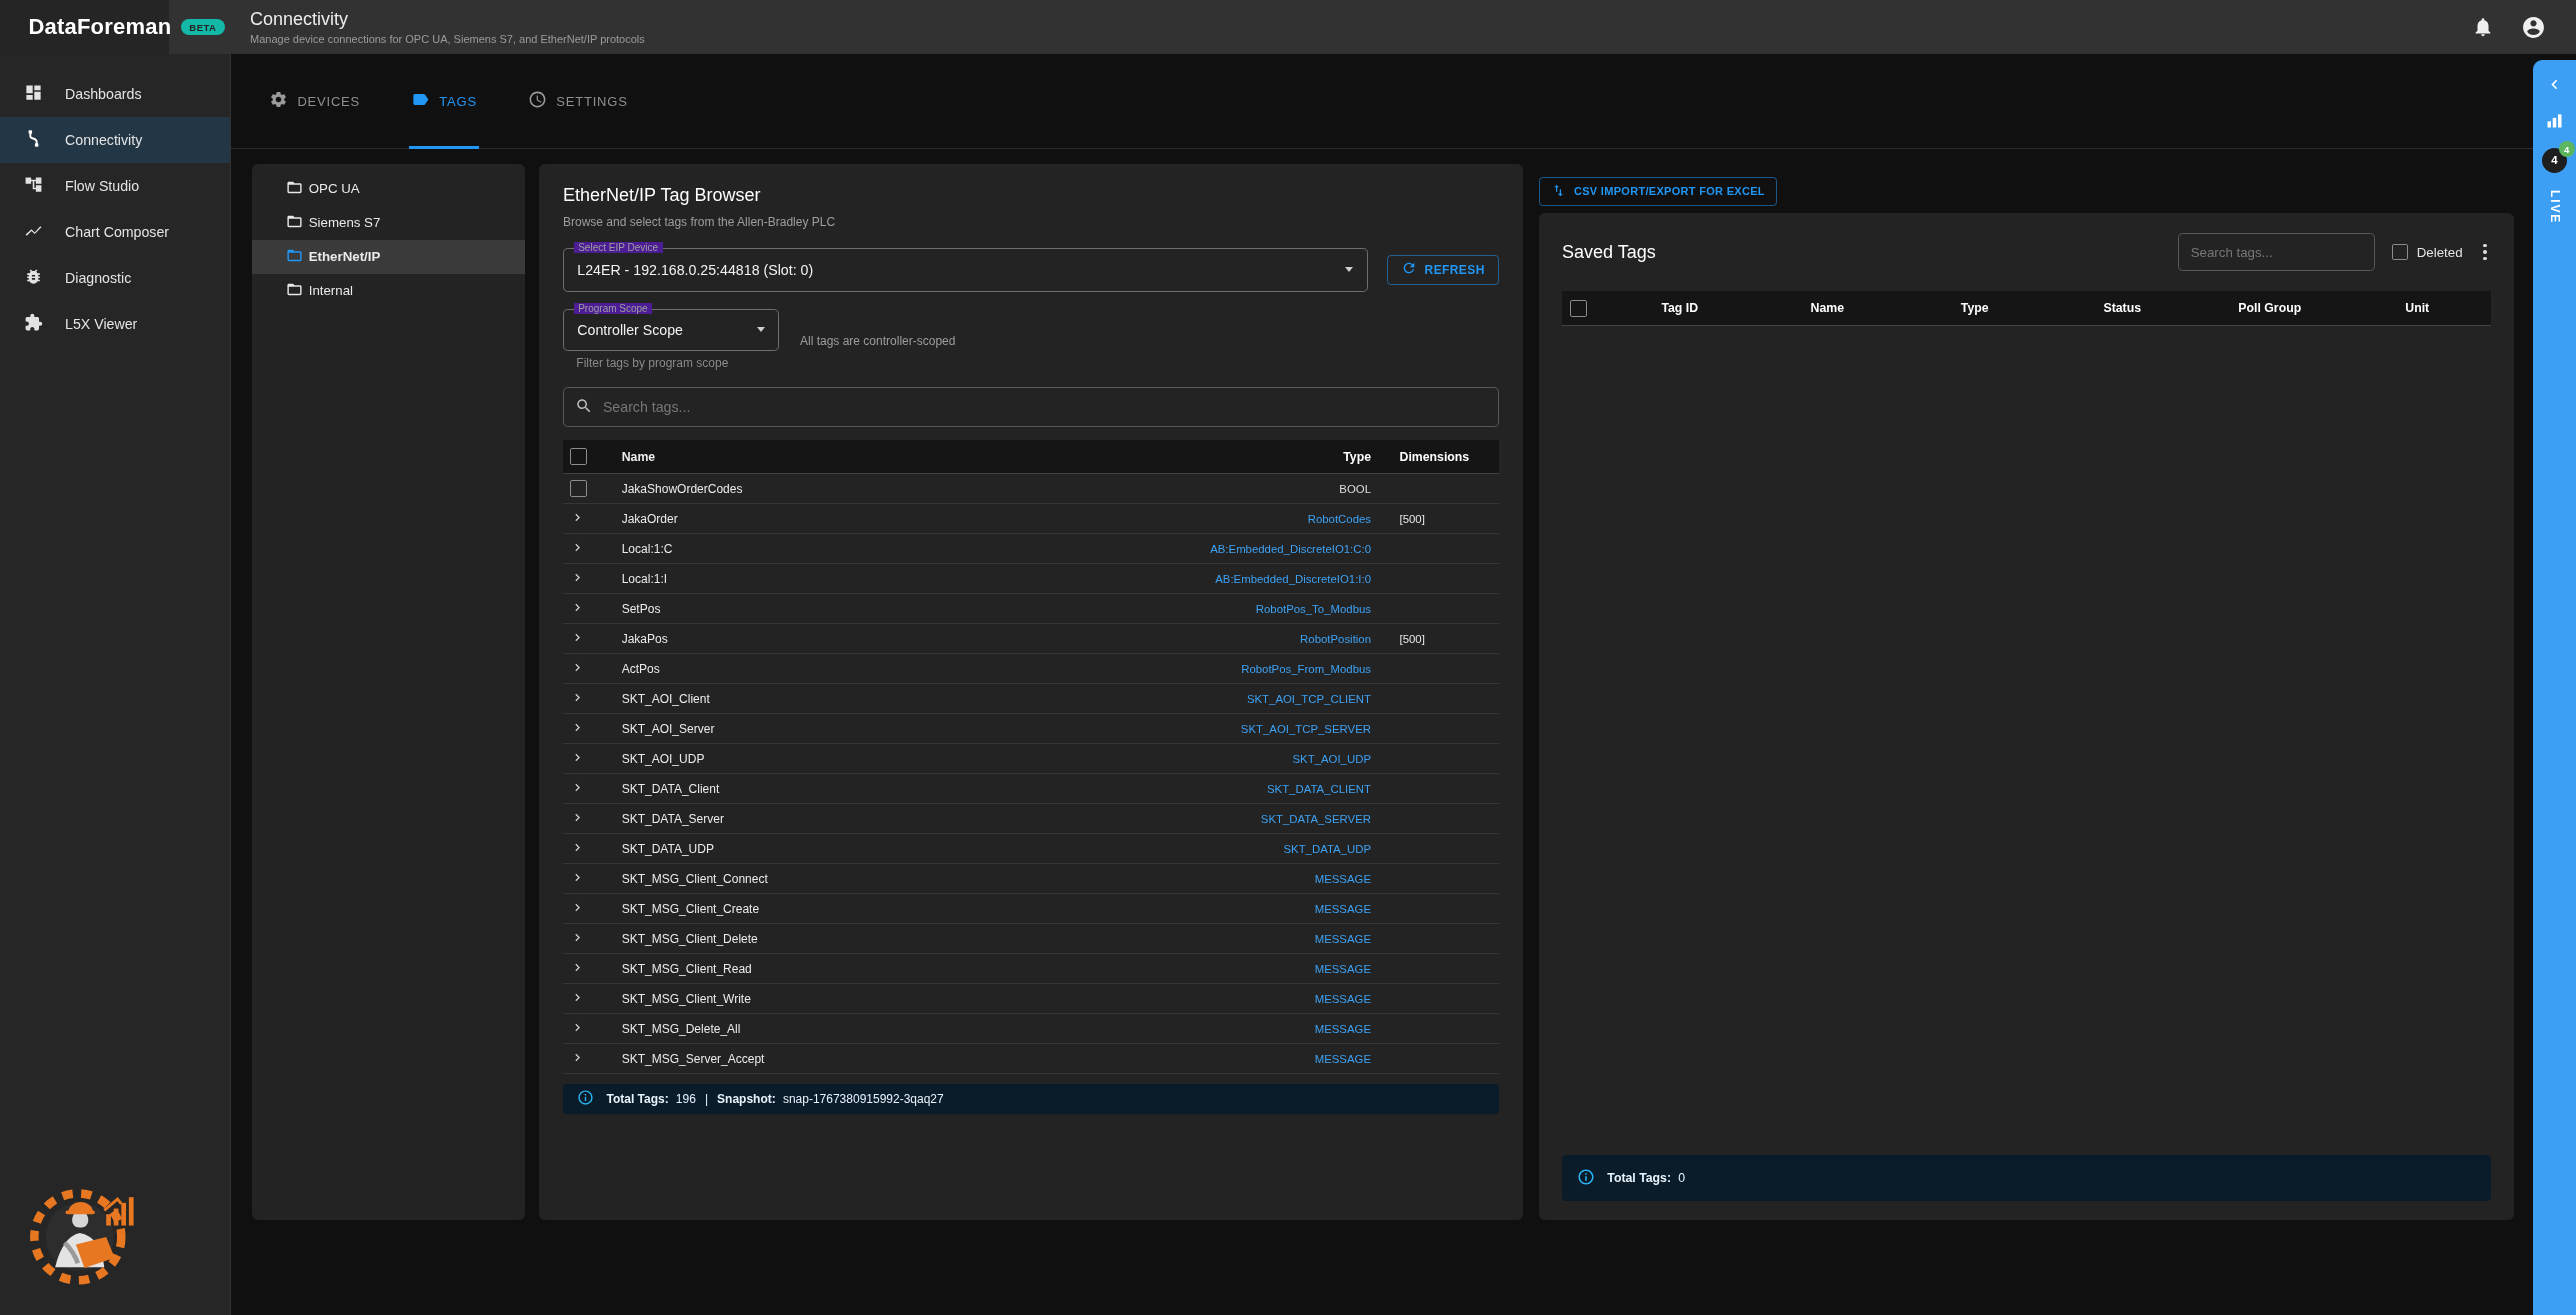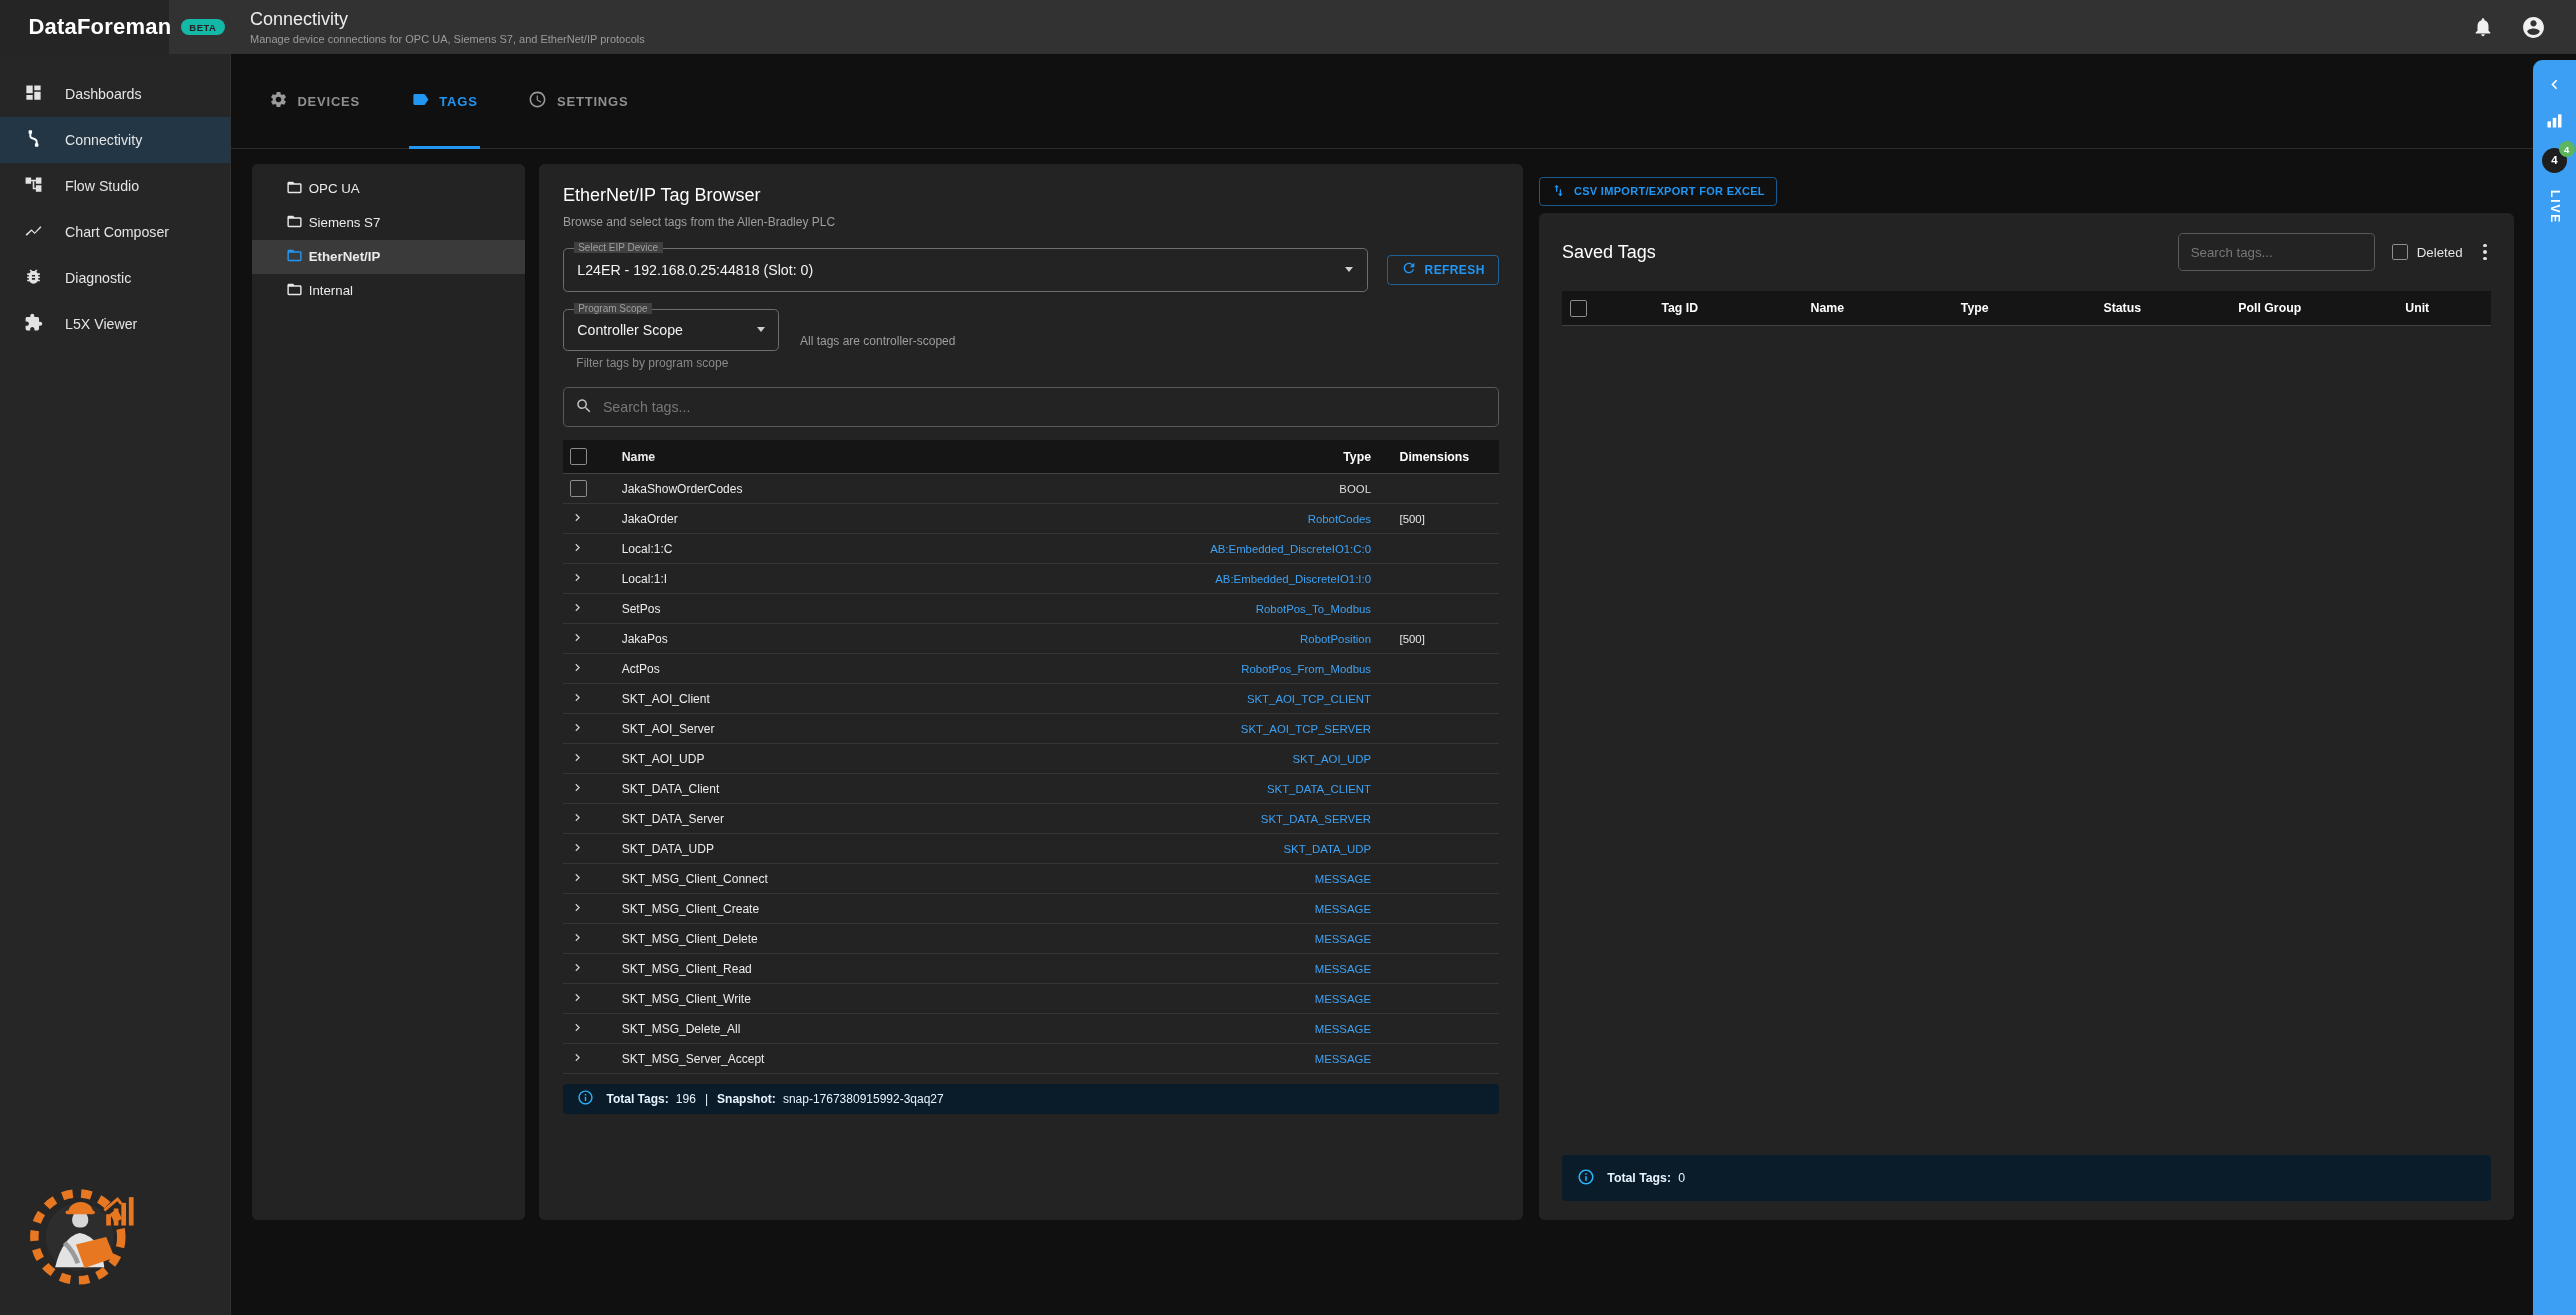--- a/index.html
+++ b/index.html
@@ -21,40 +21,40 @@
   .sidebar { position:absolute; top:54px; left:0; width:231px; bottom:0; background:#262626; border-right:0.9px solid #323232; }
   .side-list { padding-top:17px; }
   .side-item { height:46px; display:flex; align-items:center; padding-left:24px; gap:22px; font-size:14.2px; color:#e4e4e4; cursor:pointer; }
   .side-item.active { background:#233645; }
   .side-item svg { flex:none; }
   .mascot { position:absolute; left:23px; bottom:21px; width:121px; height:118px; }
 
   
   .main { position:absolute; left:231px; top:54px; right:0; bottom:0; }
   .tabs { height:95px; display:flex; align-items:stretch; gap:47px; padding-left:36px; border-bottom:0.9px solid #2c2c2c; }
-  .tab { display:flex; align-items:center; gap:9.5px; font-size:13px; font-weight:bold; letter-spacing:0.8px; color:#8f8f8f; position:relative; cursor:pointer; padding:0 1.9px; }
+  .tab { display:flex; align-items:center; gap:9.5px; font-size:13px; font-weight:normal; letter-spacing:0.8px; color:#8f8f8f; position:relative; cursor:pointer; padding:0 1.9px; }
   .tab.active { color:#2196f3; }
   .tab.active::after { content:""; position:absolute; left:0; right:0; bottom:-0.9px; height:2.8px; background:#2196f3; }
 
   .card { background:#232323; border-radius:5.7px; }
 
   
   .tree-card { position:absolute; left:21px; top:110px; width:273px; height:1056px; padding-top:7.6px; }
   .tree-item { height:34px; display:flex; align-items:center; padding-left:34px; gap:5.7px; font-size:13.3px; color:#eaeaea; cursor:pointer; }
   .tree-item.selected { background:#3a3a3a; font-weight:bold; }
 
   
   .browser-card { position:absolute; left:308px; top:110px; width:984px; height:1056px; padding:21px 24px; display:flex; flex-direction:column; }
   .b-title { font-size:18px; color:#fff; font-weight:500; }
   .b-sub { font-size:12px; color:#9e9e9e; margin-top:8.5px; }
   .device-row { display:flex; align-items:center; gap:19px; margin-top:19px; }
   .select-box { position:relative; border:0.9px solid #6f6f6f; border-radius:4.7px; height:44px; display:flex; align-items:center; padding:0 13.3px; cursor:pointer; }
   .select-box.device { width:815px; }
   .select-box.scope { width:216px; height:42px;gap:16px; }
-  .sel-label { position:absolute; top:-6.6px; left:9.5px; background:#404040; padding:0 4.7px; font-size:10px; color:#9e9e9e; }
+  .sel-label { position:absolute; top:-6.6px; left:9.5px; background:#4c1d95; padding:0 4.7px; font-size:10px; color:#9e9e9e; }
   .sel-value { font-size:14.2px; color:#f2f2f2; white-space:nowrap; }
   .caret { margin-left:auto; width:0; height:0; border-left:4.7px solid transparent; border-right:4.7px solid transparent; border-top:5.7px solid #cfcfcf; }
   .btn-outline { display:flex; align-items:center; gap:7.6px; border:0.9px solid rgba(33,150,243,0.55); border-radius:3.8px; background:transparent; color:#2196f3; font-weight:bold; cursor:pointer; font-family:"Liberation Sans", sans-serif; }
   .refresh-btn { height:30px; padding:0 13.3px; font-size:12px; letter-spacing:0.4px; }
   .scope-row { display:flex; gap:21px; margin-top:17px; }
   .scope-note { font-size:12px; color:#9e9e9e; margin-top:25px; }
   .scope-helper { font-size:12px; color:#8a8a8a; margin-top:5.7px; padding-left:13.3px; }
   .search-box { margin-top:17px; height:40px; border:0.9px solid #5a5a5a; border-radius:4.7px; display:flex; align-items:center; padding:0 11.4px; gap:9.5px; }
   .search-box input { background:transparent; border:none; outline:none; color:#e0e0e0; font-size:14.2px; width:100%; font-family:"Liberation Sans", sans-serif; }
   .search-box input::placeholder { color:#777; }

